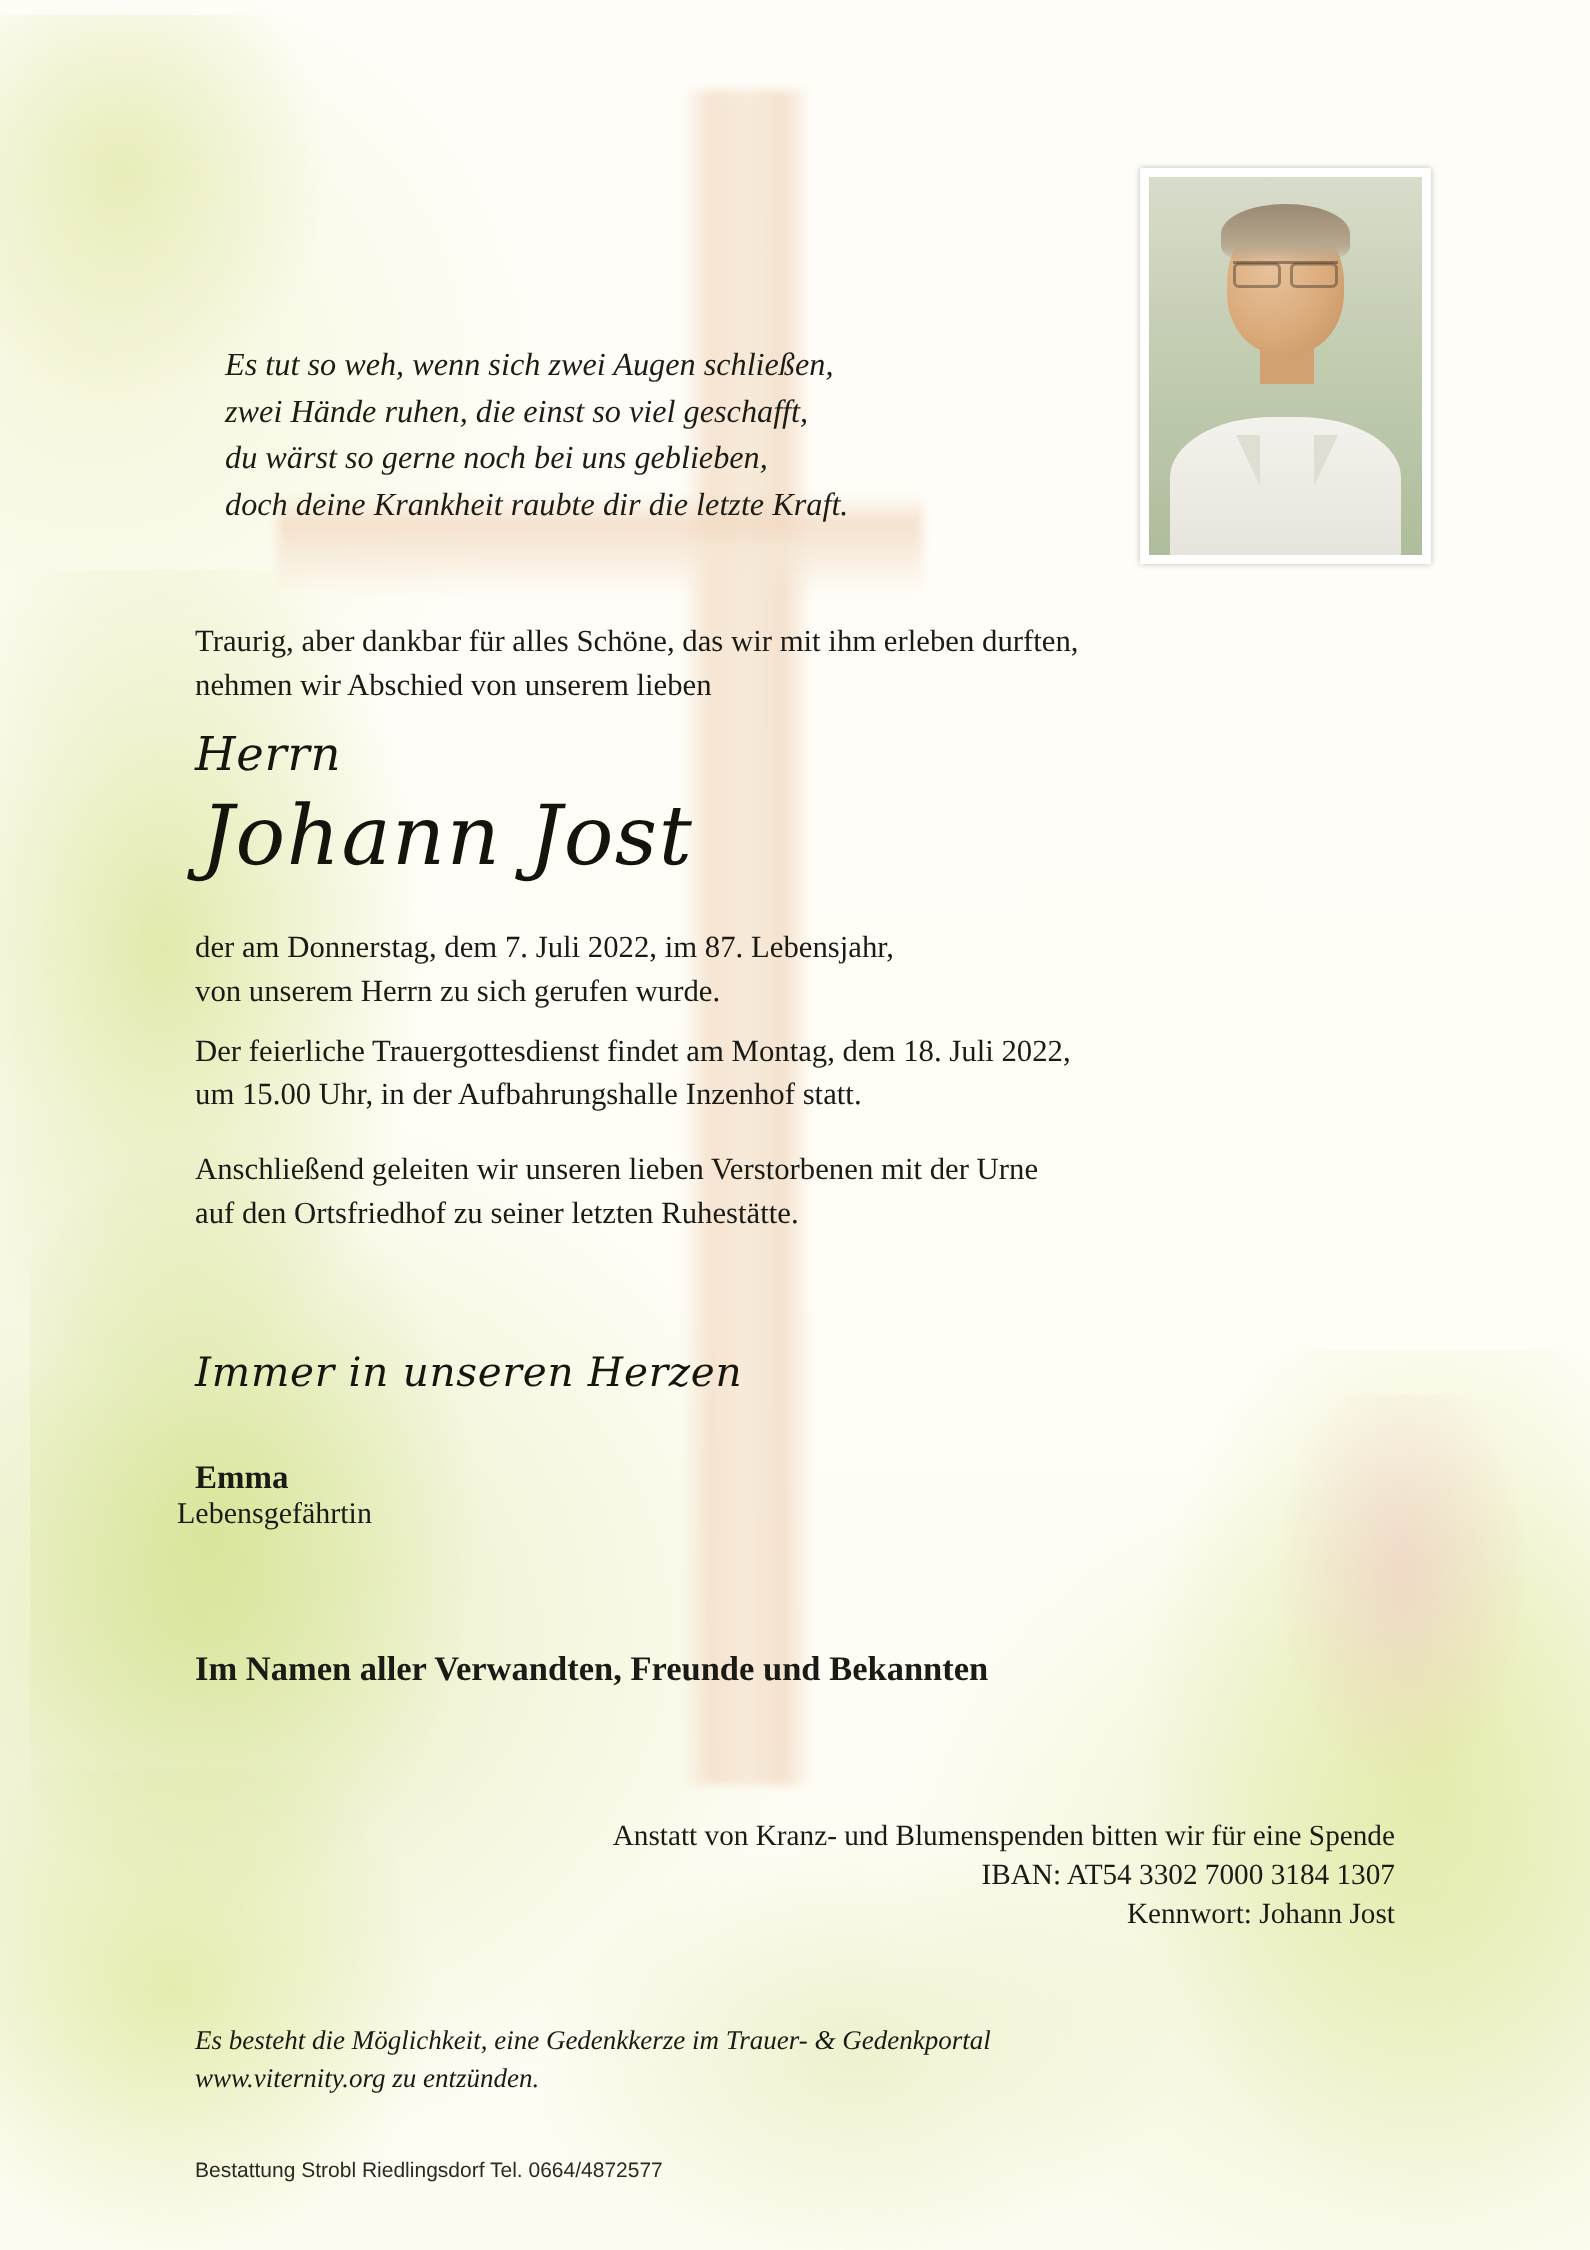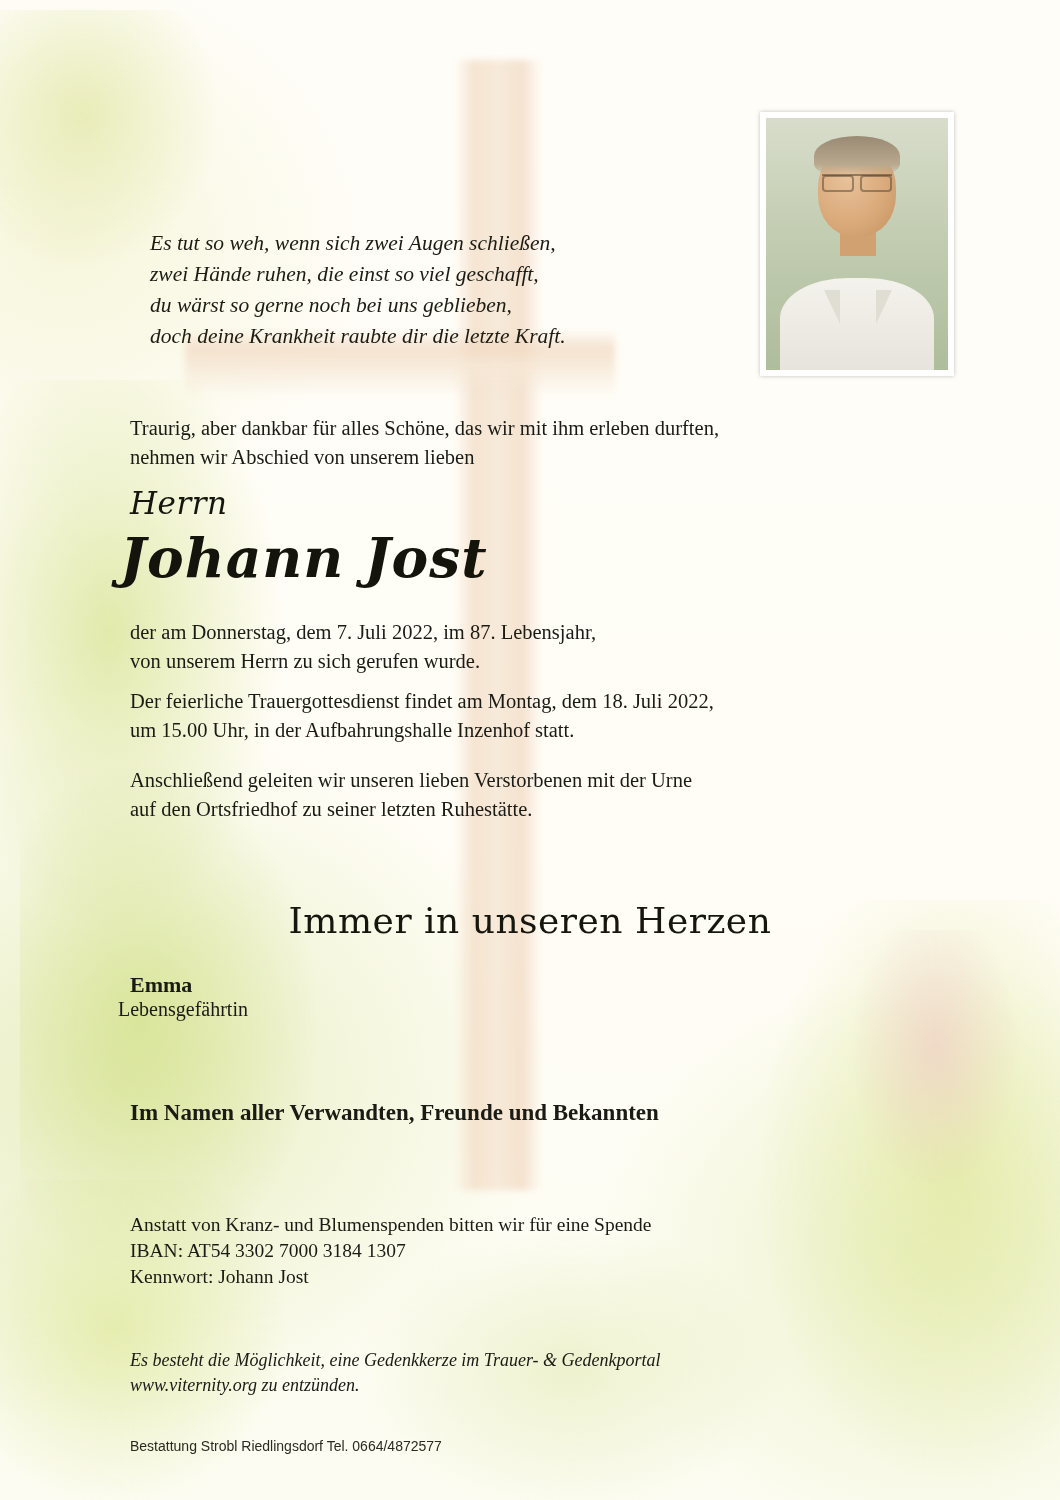--- a/index.html
+++ b/index.html
@@ -140,26 +140,26 @@
     top: 485px;
     width: 800px;
     font-family: "DejaVu Serif", serif;
     font-style: italic;
     font-size: 31px;
     letter-spacing: 0.5px;
     color: #16160f;
   }
   .name {
     position: absolute;
-    left: 120px;
+    left: 134px;
     top: 525px;
     width: 800px;
     font-family: "DejaVu Serif", serif;
     font-style: italic;
-    font-weight: bold;
+    font-weight: normal;
     font-size: 55px;
     letter-spacing: 1px;
     color: #14140d;
   }
   .block {
     position: absolute;
     left: 130px;
     width: 800px;
     font-size: 20.5px;
     line-height: 29px;
@@ -167,24 +167,24 @@
   .b-dates  { top: 618px; }
   .b-service{ top: 687px; }
   .b-burial { top: 766px; }
 
   .immer {
     position: absolute;
     left: 130px;
     top: 900px;
     width: 800px;
     font-family: "DejaVu Serif", serif;
-    font-size: 36px;
+    font-style: italic;
+    font-size: 27px;
     letter-spacing: 0.5px;
     color: #16160f;
-    text-align: center;
   }
   .mourner-name {
     position: absolute;
     left: 130px;
     width: 800px;
     font-weight: bold;
     font-size: 22px;
   }
   .mourner-rel {
     position: absolute;
@@ -197,20 +197,21 @@
   .m2 { top: 1049px; font-size: 23px; }
   .m3 { top: 1100px; font-size: 23px; }
 
   .donation {
     position: absolute;
     left: 130px;
     top: 1212px;
     width: 800px;
     font-size: 19.5px;
     line-height: 26px;
+    text-align: right;
   }
   .candle {
     position: absolute;
     left: 130px;
     top: 1348px;
     width: 800px;
     font-style: italic;
     font-size: 18px;
     line-height: 25px;
   }

